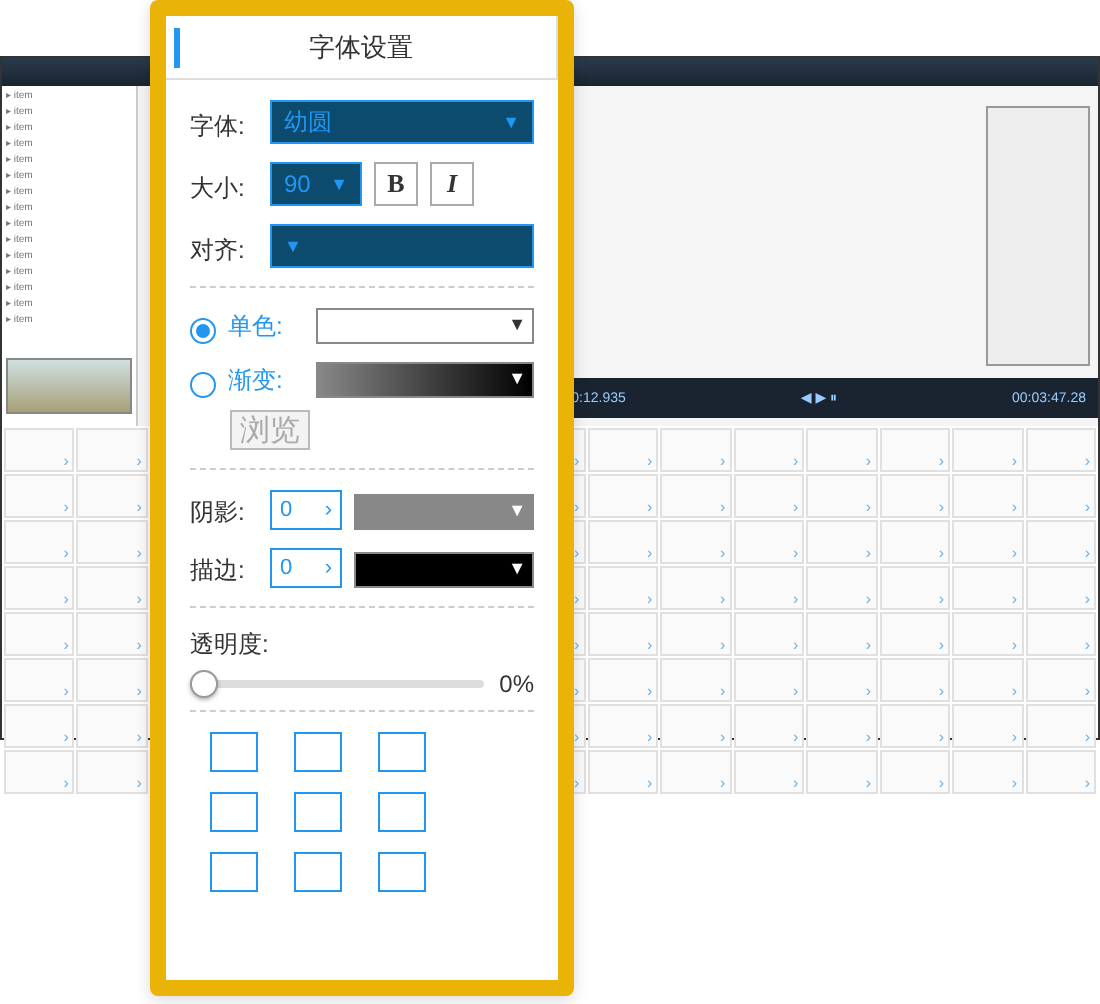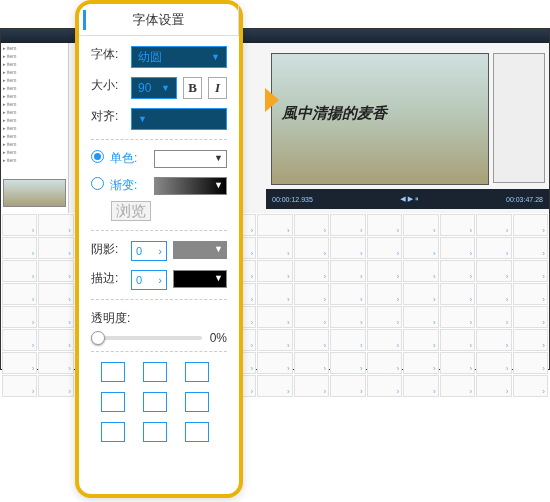--- a/index.html
+++ b/index.html
@@ -13,31 +13,31 @@
   .bg-preview { position: absolute; top: 24px; right: 60px; width: 218px; height: 132px; background: linear-gradient(180deg,#cfe0e0 0%,#b8c8b8 45%,#a8a078 100%); border: 1px solid #555; }
   .bg-preview-text { position: absolute; top: 50px; left: 10px; font-size: 15px; font-family: "KaiTi", serif; color: #222; font-weight: bold; font-style: italic; }
   .bg-playbar { position: absolute; top: 160px; right: 0; left: 265px; height: 20px; background: #1a2430; color: #9cf; font-size: 7px; display:flex; align-items:center; justify-content:space-between; padding:0 6px;}
   .bg-tools { position:absolute; top:24px; right:4px; width:52px; height:130px; background:#eee; border:1px solid #999;}
   .bg-grid { position: absolute; top: 184px; left: 0; right: 0; bottom: 0; background: #fff; display: grid; grid-template-columns: repeat(15,1fr); grid-auto-rows: 22px; gap:1px; padding:1px;}
   .bg-grid div { background:#fafafa; border:1px solid #e0e0e0; position:relative;}
   .bg-grid div::after{content:"\203A"; position:absolute; right:2px; bottom:0; font-size:8px; color:#6bb0e8;}
   .bg-thumb { position:absolute; top:150px; left:2px; width:63px; height:28px; background:linear-gradient(#cfe0e0,#a8a078); border:1px solid #888;}
 
   
-  .panel-wrap { position: absolute; top: 0; left: 75px; width: 168px; height: 498px; border: 4px solid #eab308; border-radius: 16px; background: #fff; box-shadow: 0 2px 8px rgba(0,0,0,.15); }
+  .panel-wrap { position: absolute; top: 0; left: 75px; width: 212px; height: 498px; border: 8px solid #eab308; border-radius: 4px; background: #fff; box-shadow: 0 2px 8px rgba(0,0,0,.15); }
   .panel-pointer { position:absolute; top:88px; left:265px; width:0;height:0; border-top:12px solid transparent; border-bottom:12px solid transparent; border-left:14px solid #f5a623;}
 
   .tabs { display: flex; height: 32px; border-bottom: 1px solid #ddd; }
   .tab { flex: 1; display: flex; align-items: center; justify-content: center; font-size: 13px; color: #888; cursor: pointer; }
   .tab.active { color: #333; }
   .tab.active::before { content:""; position:absolute; left:4px; width:3px; height:20px; background:#2196f3; }
   .tabs .sep { width:1px; background:#ddd; }
 
   .body { padding: 10px 12px 8px 12px; font-size: 12px; color: #333; }
-  .row { display: flex; align-items: flex-start; margin-bottom: 9px; gap: 6px; }
+  .row { display: flex; align-items: flex-end; margin-bottom: 9px; gap: 6px; }
   .lbl { width: 34px; color: #333; flex-shrink:0; }
   .sel { flex: 1; height: 22px; border: 1px solid #2196f3; color: #2196f3; display:flex; align-items:center; padding:0 6px; justify-content:space-between; font-size:12px; background:#0c4a6e;}
   .sel.small { width: 46px; flex: none; }
   .sel .caret { font-size: 9px; color:#2196f3; }
   .iconbtn { width: 22px; height: 22px; border: 1px solid #aaa; display:flex; align-items:center; justify-content:center; font-family:"Times New Roman",serif; font-size:13px; font-weight:bold; cursor:pointer;}
   .iconbtn.italic { font-style: italic; }
   .radio { width:13px; height:13px; border:1px solid #2196f3; border-radius:50%; display:inline-flex; align-items:center; justify-content:center; flex-shrink:0;}
   .radio.checked::after { content:""; width:7px; height:7px; background:#2196f3; border-radius:50%; }
   .rlabel { color:#2196f3; margin-right:4px; }
   .swatch { flex:1; height:18px; border:1px solid #888; position:relative; }
@@ -71,23 +71,20 @@
       <div>▸ item</div>
       <div>▸ item</div>
       <div>▸ item</div>
     <div>▸ item</div>
       <div>▸ item</div>
       <div>▸ item</div>
       <div>▸ item</div>
       <div>▸ item</div>
   </div>
   <div class="bg-thumb"></div>
-  <div class="bg-preview">
-    <div class="bg-preview-text">風中清揚的麦香</div>
-  </div>
   <div class="bg-tools"></div>
   <div class="bg-playbar">
     <span>00:00:12.935</span>
     <span>◀ ▶ ⏸</span>
     <span>00:03:47.28</span>
   </div>
   <div class="bg-grid">
     <div></div>
       <div></div>
       <div></div>

